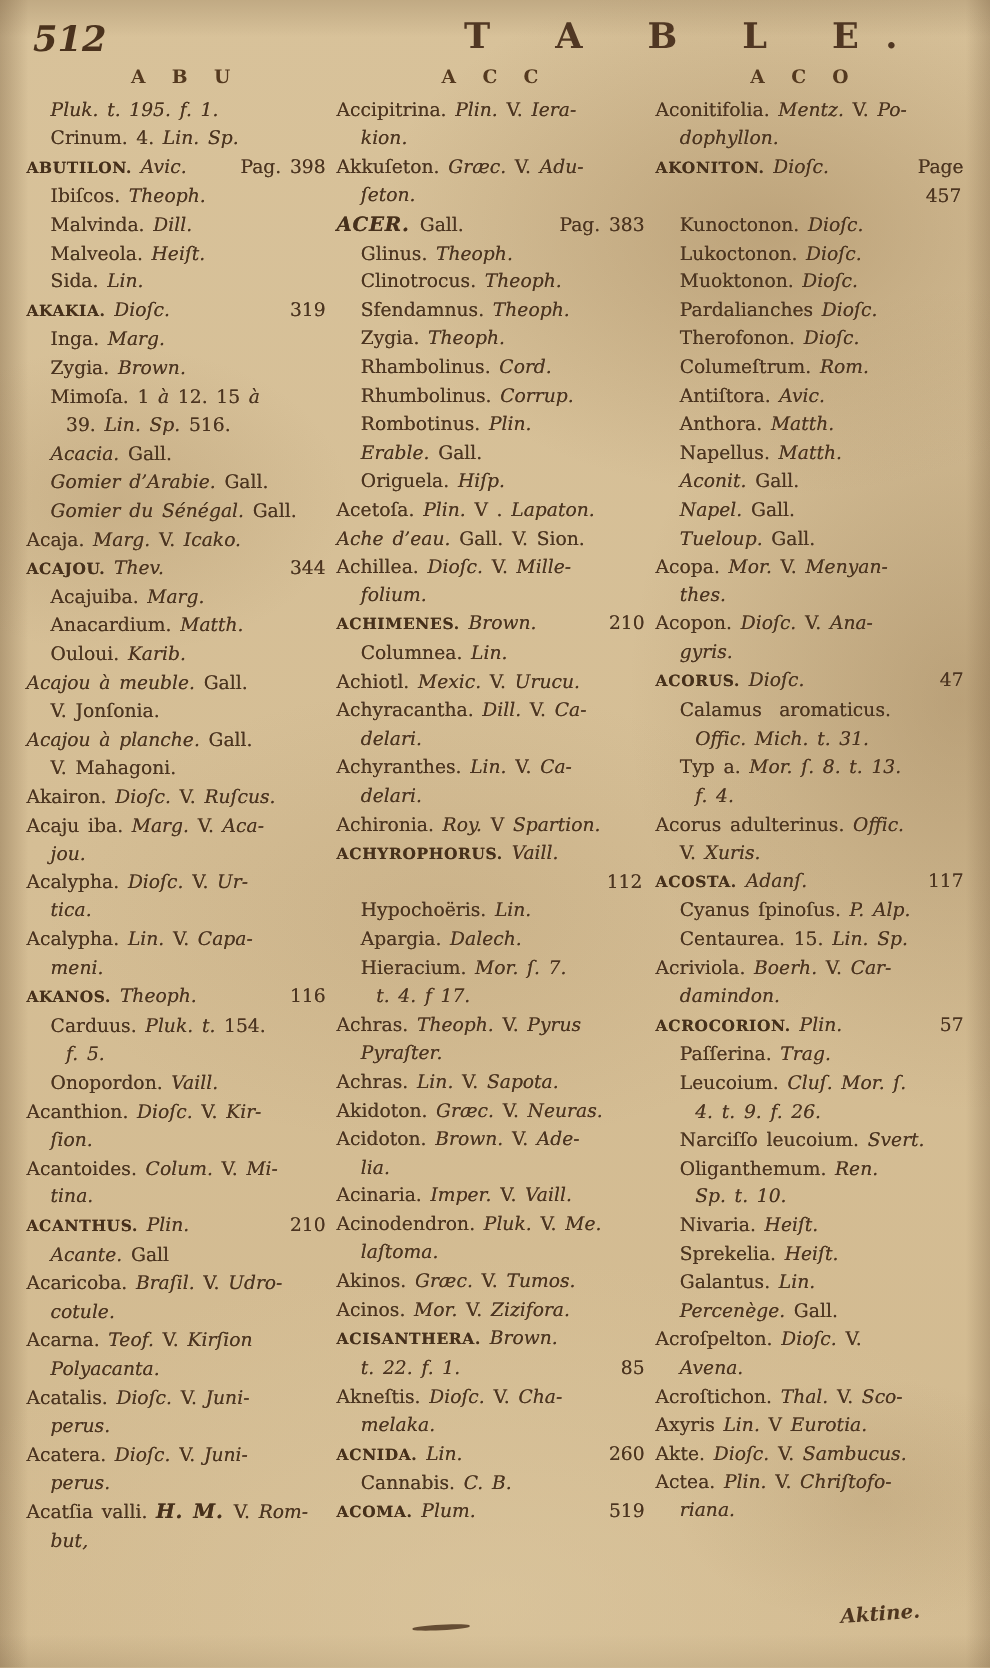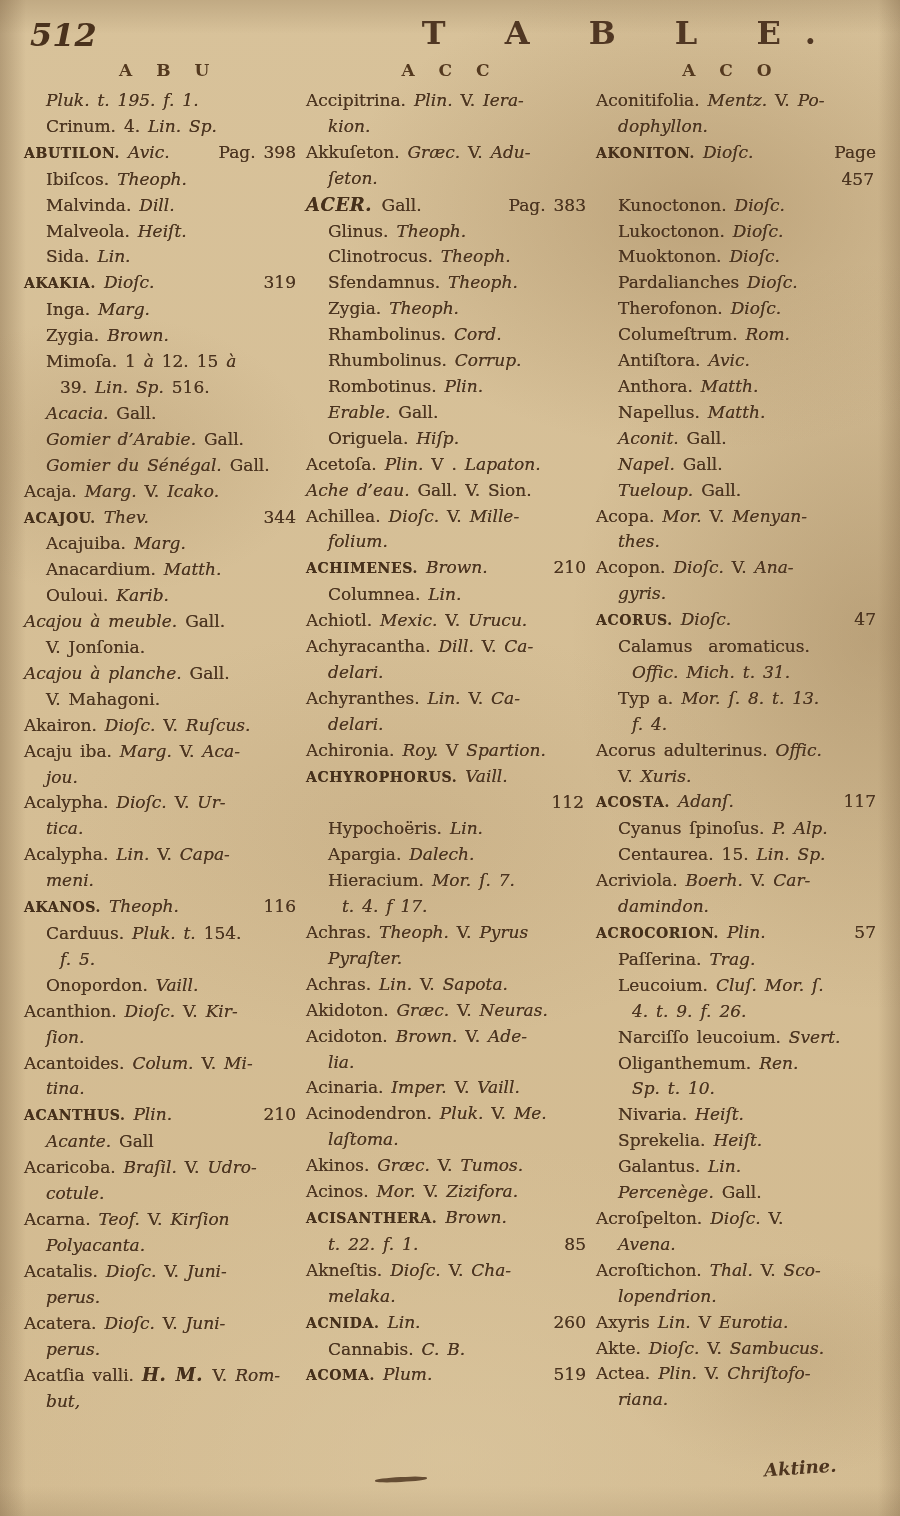--- a/index.html
+++ b/index.html
@@ -235,21 +235,20 @@
         <div class="line i1"><span class="seg r">Narciſſo leucoium. </span><span class="seg i">Svert.</span></div>
         <div class="line i1"><span class="seg r">Oliganthemum. </span><span class="seg i">Ren.</span></div>
         <div class="line i2"><span class="seg i">Sp. t. 10.</span></div>
         <div class="line i1"><span class="seg r">Nivaria. </span><span class="seg i">Heiſt.</span></div>
         <div class="line i1"><span class="seg r">Sprekelia. </span><span class="seg i">Heiſt.</span></div>
         <div class="line i1"><span class="seg r">Galantus. </span><span class="seg i">Lin.</span></div>
         <div class="line i1"><span class="seg i">Percenège. </span><span class="seg r">Gall.</span></div>
         <div class="line i0"><span class="seg r">Acroſpelton. </span><span class="seg i">Dioſc. </span><span class="seg r">V.</span></div>
         <div class="line i1"><span class="seg i">Avena.</span></div>
         <div class="line i0"><span class="seg r">Acroſtichon. </span><span class="seg i">Thal. </span><span class="seg r">V. </span><span class="seg i">Sco-</span></div>
-        <div class="line i1"><span class="seg i">lopendrion.</span></div>
         <div class="line i0"><span class="seg r">Axyris </span><span class="seg i">Lin. </span><span class="seg r">V </span><span class="seg i">Eurotia.</span></div>
         <div class="line i0"><span class="seg r">Akte. </span><span class="seg i">Dioſc. </span><span class="seg r">V. </span><span class="seg i">Sambucus.</span></div>
         <div class="line i0"><span class="seg r">Actea. </span><span class="seg i">Plin. </span><span class="seg r">V. </span><span class="seg i">Chriſtofo-</span></div>
         <div class="line i1"><span class="seg i">riana.</span></div>
       </div>
   </div>
   <div class="catchword">Aktine.</div>
   <div class="smudge"></div>
 </div>
 

